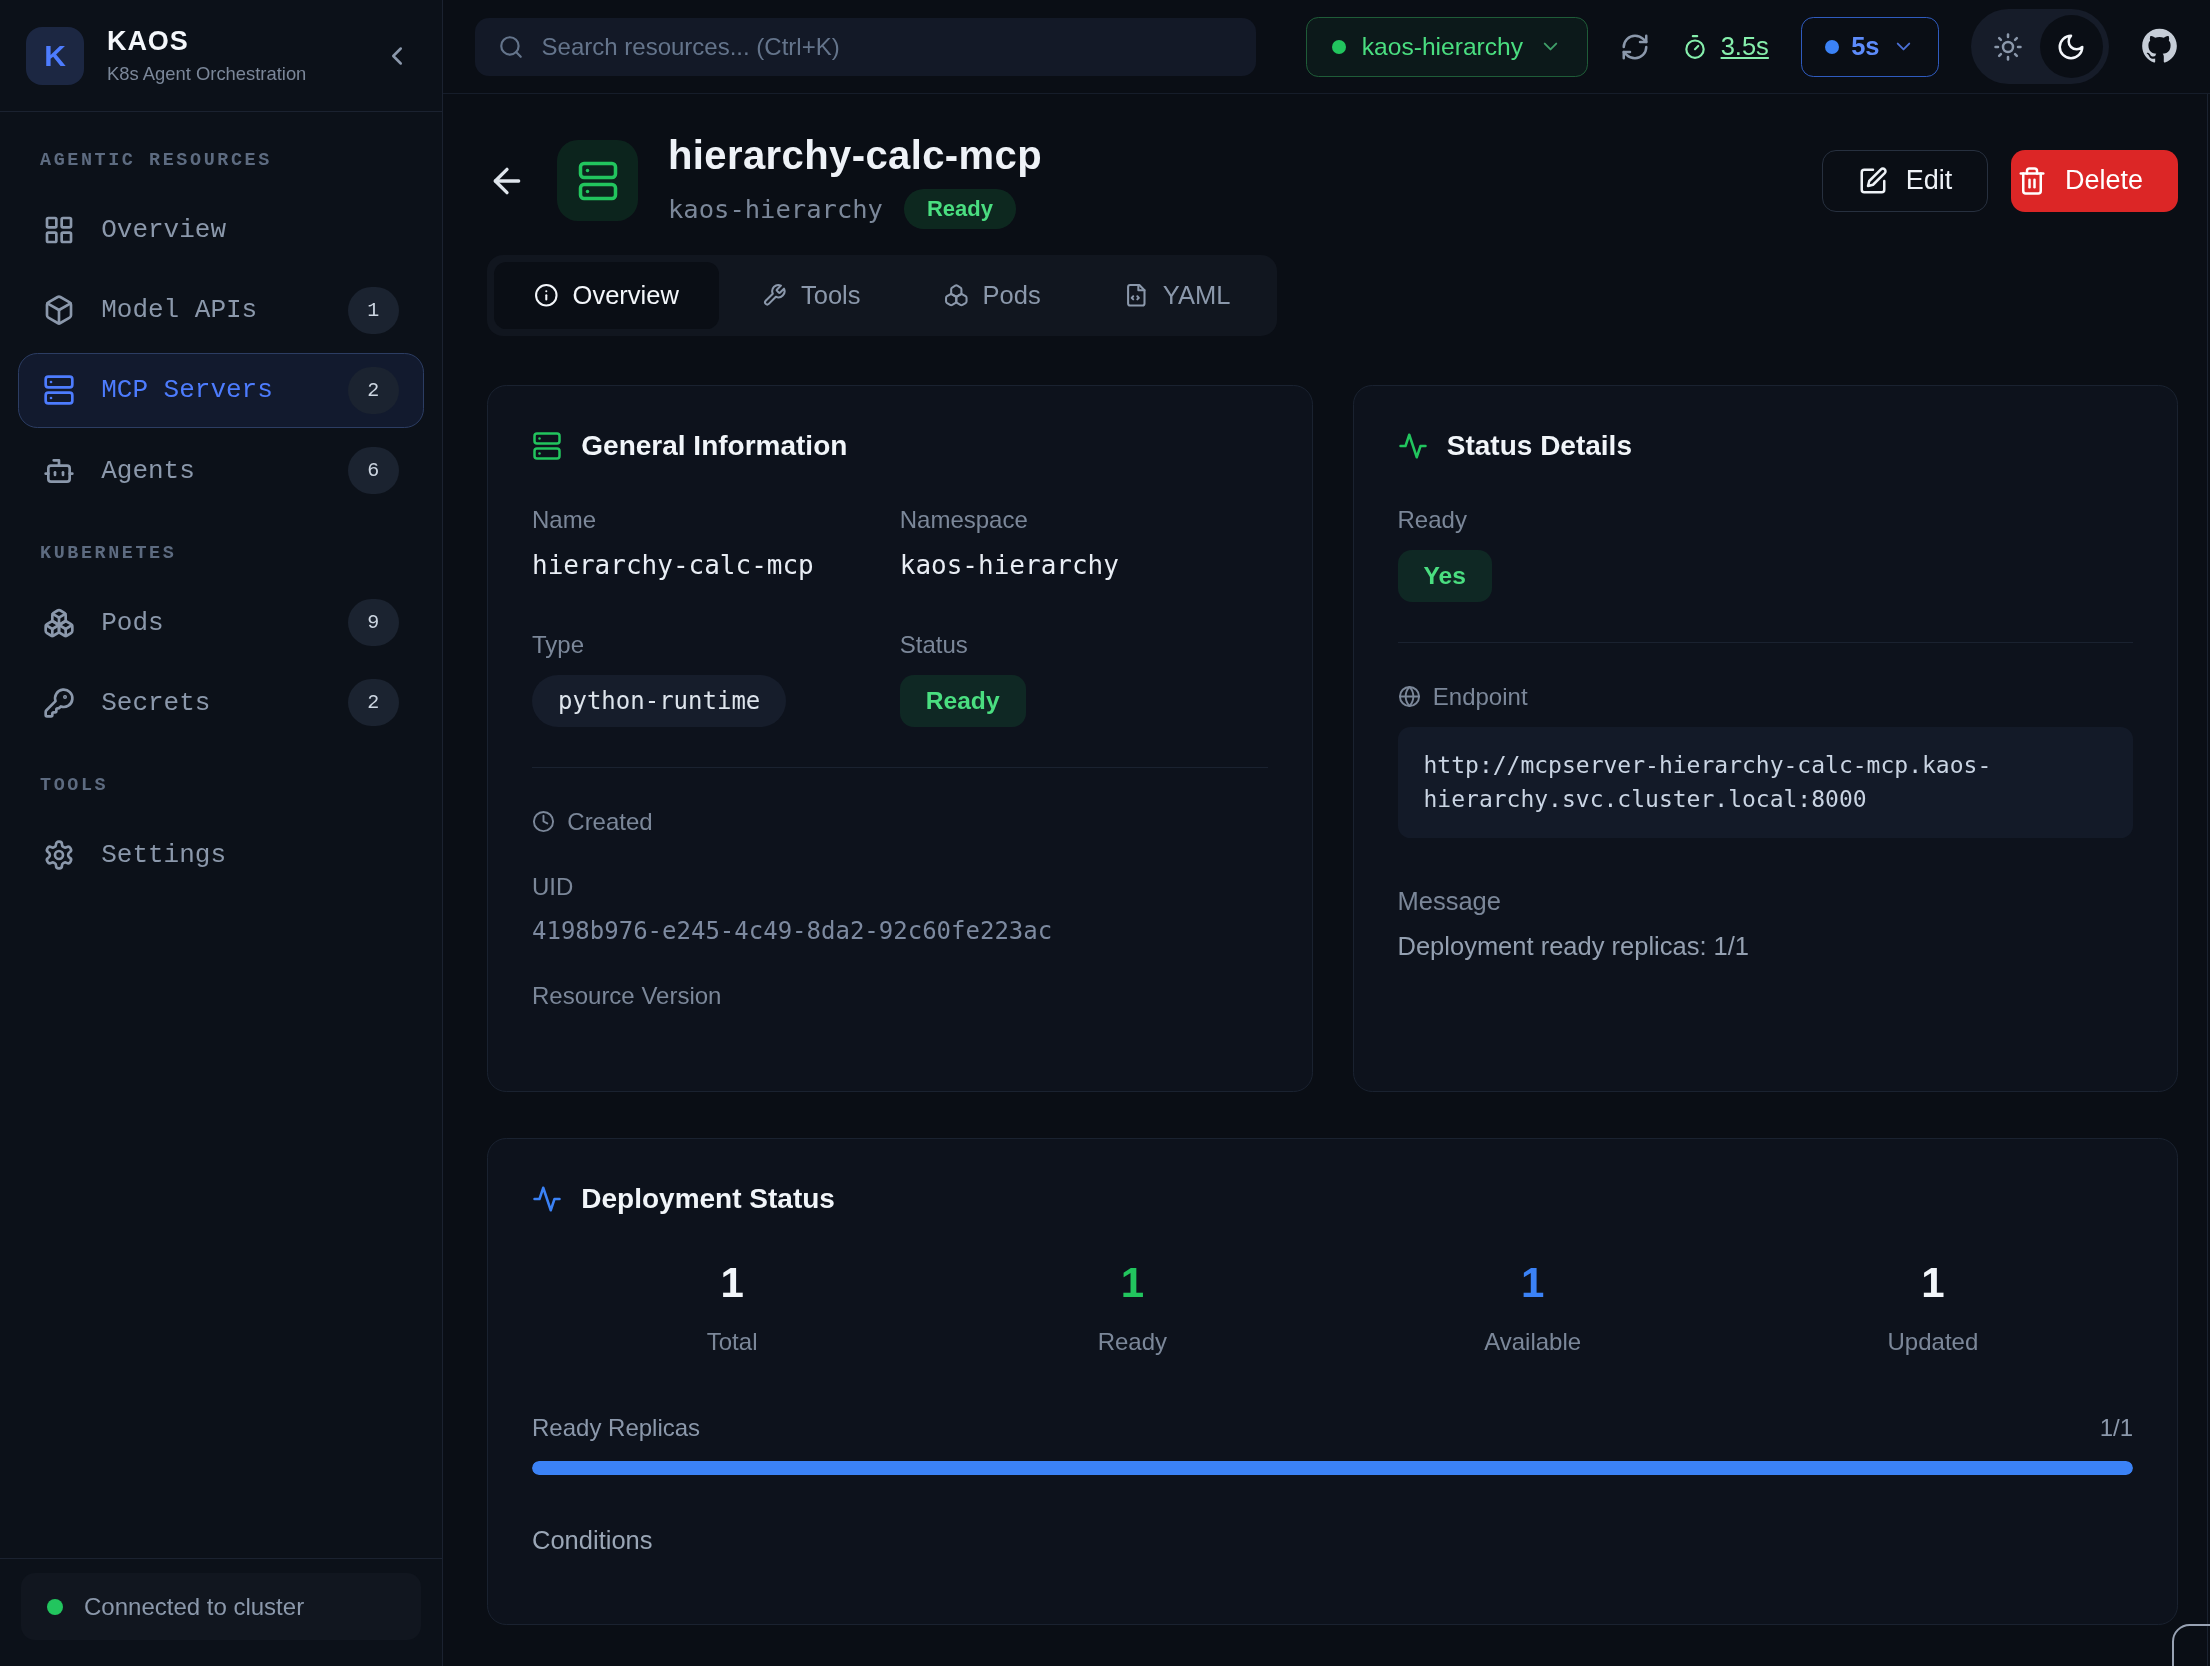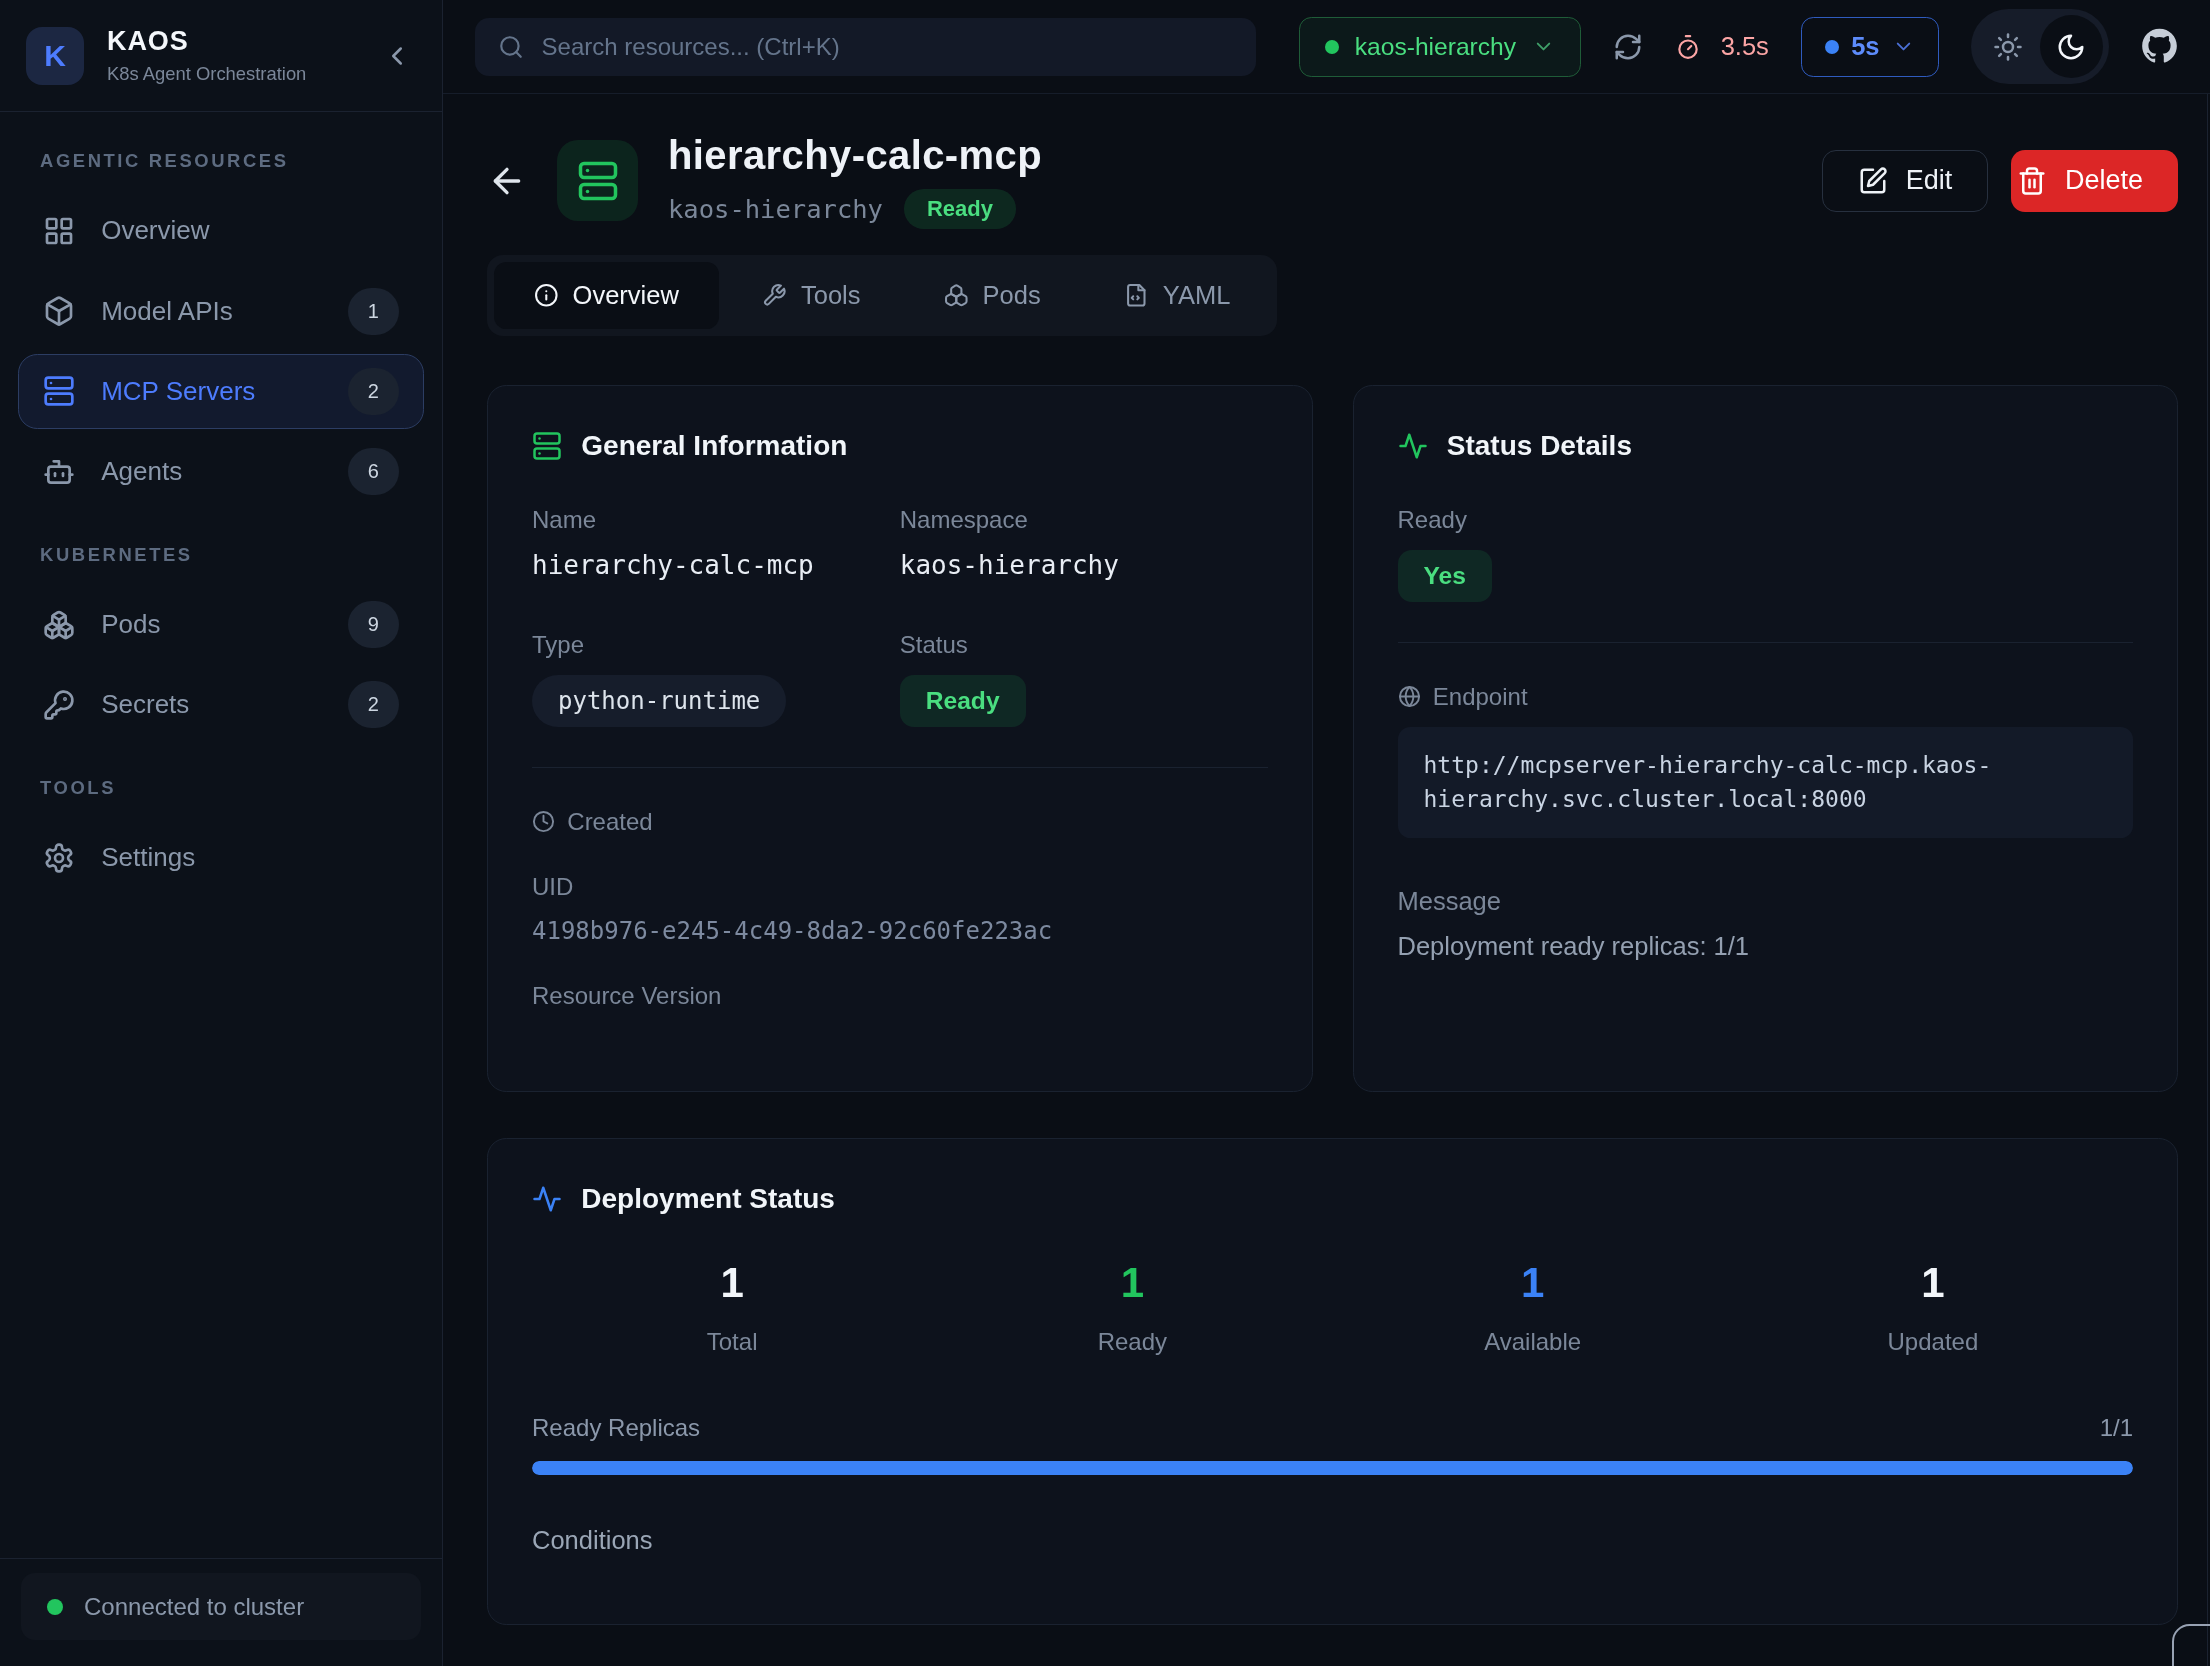--- a/index.html
+++ b/index.html
@@ -13,21 +13,21 @@
   
   .sidebar { width:443px; min-width:443px; background:#0c1119; border-right:0.9px solid #1b2230; display:flex; flex-direction:column; }
   .sb-header { height:112px; display:flex; align-items:center; gap:23px; padding:0 30px 0 26px; border-bottom:0.9px solid #1b2230; }
   .logo { width:58px; height:58px; border-radius:16px; background:#1c2742; color:#4d7cfe; font-weight:bold; font-size:30px; display:flex; align-items:center; justify-content:center; }
   .sb-title { font-size:27px; font-weight:bold; color:#f4f7fb; letter-spacing:0.9px; }
   .sb-sub { font-size:18.4px; color:#7b8799; margin-top:5.3px; }
   .collapse-btn { margin-left:auto; color:#8b98ab; background:none; border:none; cursor:pointer; }
   .collapse-btn svg { width:30px; height:30px; }
 
   .sb-nav { flex:1; padding-top:26px; }
-  .sb-section { margin-bottom:35px; }
+  .sb-section { margin-bottom:35px;font-family:Liberation Mono, monospace; }
   .sb-section-label { padding:0 40px; font-size:18.4px; letter-spacing:2.6px; color:#5d6b80; font-weight:bold; margin:12.3px 0 21px; }
   .sb-item { display:flex; align-items:center; gap:26px; height:75px; margin:5.3px 17.6px; padding:0 24.6px; border-radius:19.3px; color:#8b98ab; font-size:26px; border:1.3px solid transparent; cursor:pointer; }
   .sb-item svg { width:32px; height:32px; flex:none; }
   .sb-item.active { background:#121a2e; border-color:#2c3d63; color:#4d7cfe; }
   .sb-badge { margin-left:auto; background:#1b2330; color:#cdd6e1; font-size:20px; min-width:51px; height:47px; border-radius:24px; display:flex; align-items:center; justify-content:center; padding:0 16px; }
 
   .sb-footer { border-top:0.9px solid #1b2230; padding:14px 21px 26px; }
   .sb-conn { background:#11161f; border-radius:14px; height:67px; display:flex; align-items:center; gap:21px; padding:0 26px; color:#8b98ab; font-size:24px; }
   .dot-green { width:16px; height:16px; border-radius:50%; background:#22c55e; flex:none; }
 
@@ -37,21 +37,21 @@
   .search { width:781px; height:58px; background:#131927; border-radius:14px; display:flex; align-items:center; gap:17.6px; padding:0 23px; color:#64748b; }
   .search svg { width:26px; height:26px; flex:none; }
   .search input { background:transparent; border:none; outline:none; color:#aab5c5; font-size:24px; width:100%; font-family:inherit; }
   .search input::placeholder { color:#64748b; }
   .topbar-right { margin-left:auto; display:flex; align-items:center; gap:32px; }
   .ns-pill { display:flex; align-items:center; gap:16px; height:60px; padding:0 24.6px; border-radius:12.3px; border:1.3px solid #1f5c38; background:rgba(22,70,45,0.22); color:#4ade80; font-size:24.6px; cursor:pointer; }
   .ns-pill .chev { width:23px; height:23px; color:#3f9e68; }
   .dot-green-sm { width:14px; height:14px; border-radius:50%; background:#22c55e; }
   .icon-btn { background:none; border:none; color:#8b98ab; cursor:pointer; }
   .icon-btn svg { width:30px; height:30px; }
-  .latency { display:flex; align-items:center; gap:20px; color:#fca5a5; font-size:25.5px; }
+  .latency { display:flex; align-items:center; gap:13px; color:#86efac; font-size:25.5px;text-decoration:underline; }
   .latency svg { width:26px; height:26px; }
   .interval-pill { display:flex; align-items:center; gap:12.3px; height:60px; padding:0 23px; border-radius:12.3px; border:1.3px solid #2f5bbf; color:#5d8bfa; font-size:25.5px; font-weight:bold; background:transparent; cursor:pointer; }
   .dot-blue { width:14px; height:14px; border-radius:50%; background:#3b82f6; }
   .interval-pill .chev { width:23px; height:23px; color:#4a6fd4; }
   .theme-toggle { display:flex; align-items:center; background:#161c29; border-radius:877px; padding:6.1px; }
   .theme-opt { width:63px; height:63px; border-radius:50%; display:flex; align-items:center; justify-content:center; color:#8b98ab; background:none; border:none; cursor:pointer; }
   .theme-opt svg { width:30px; height:30px; }
   .theme-opt.active { background:#0a0e15; color:#f4f7fb; }
   .gh-btn { color:#c6cdd7; }
   .gh-btn svg { width:37px; height:37px; }

